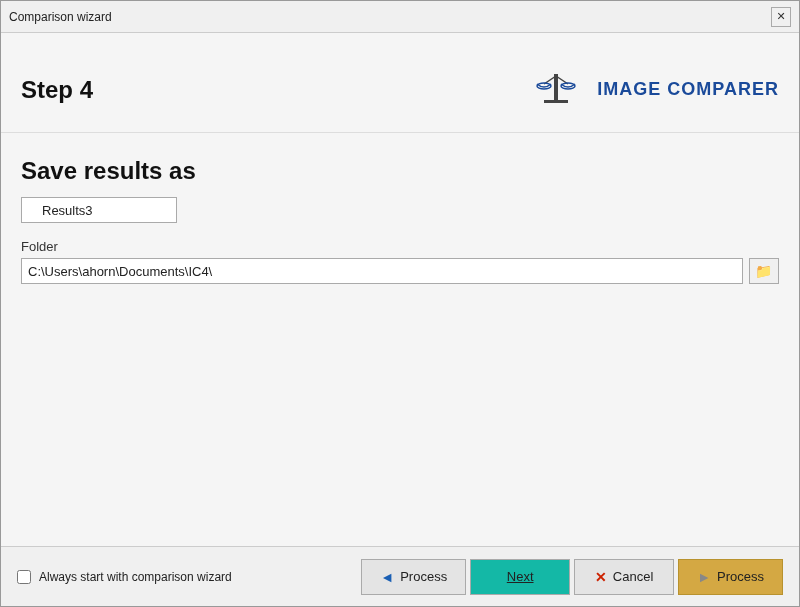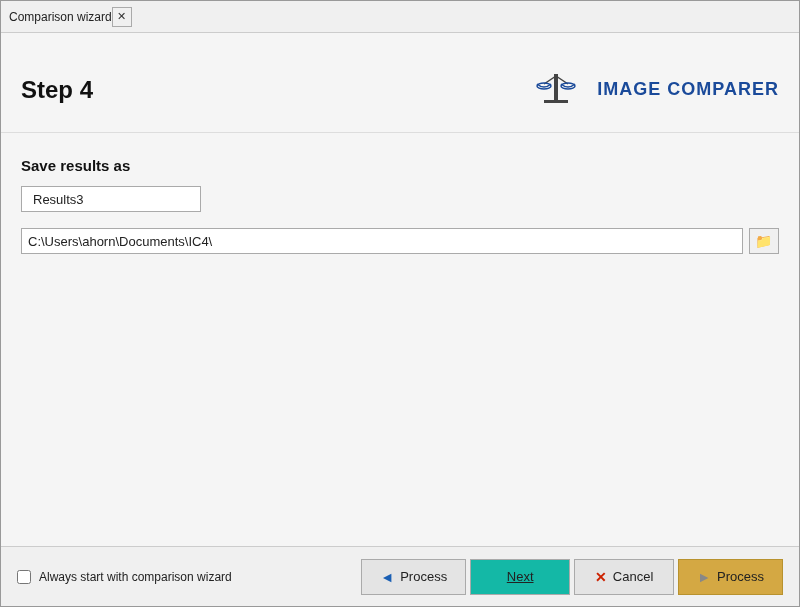--- a/index.html
+++ b/index.html
@@ -28,20 +28,21 @@
       flex-direction: column;
       box-shadow: 2px 2px 10px rgba(0,0,0,0.3);
     }
 
     .title-bar {
       background: #f0f0f0;
       border-bottom: 1px solid #ccc;
       padding: 6px 8px;
       display: flex;
       align-items: center;
+      justify-content: space-between;
       height: 32px;
     }
 
     .title-bar-text {
       font-size: 12px;
       color: #222;
     }
 
     .close-btn {
       width: 20px;
@@ -90,32 +91,32 @@
       letter-spacing: 1px;
     }
 
     .content-area {
       flex: 1;
       background: #f5f5f5;
       padding: 24px 20px;
     }
 
     .section-title {
-      font-size: 15px;
+      font-size: 24px;
       font-weight: bold;
       color: #111;
       margin-bottom: 12px;
     }
 
     .input-field {
-      width: 180px;
+      width: 156px;
       height: 26px;
       border: 1px solid #aaa;
       background: #fff;
-      padding: 2px 11px;
+      padding: 2px 20px;
       font-size: 13px;
       color: #222;
       margin-bottom: 16px;
     }
 
     .folder-label {
       font-size: 13px;
       color: #333;
       margin-bottom: 4px;
     }
@@ -257,20 +258,21 @@
       </svg>
       <span class="logo-text">IMAGE COMPARER</span>
     </div>
   </div>
 
   <div class="content-area">
     <h3 class="section-title">Save results as</h3>
 
     <input class="input-field" type="text" value="Results3" style="">
 
+    <div class="folder-label">Folder</div>
     <div class="folder-row">
       <input class="folder-path" type="text" value="C:\Users\ahorn\Documents\IC4\" style="">
       <button class="browse-btn">
         <span>📁</span>
       </button>
     </div>
   </div>
 
   <div class="footer">
     <div class="footer-left">

